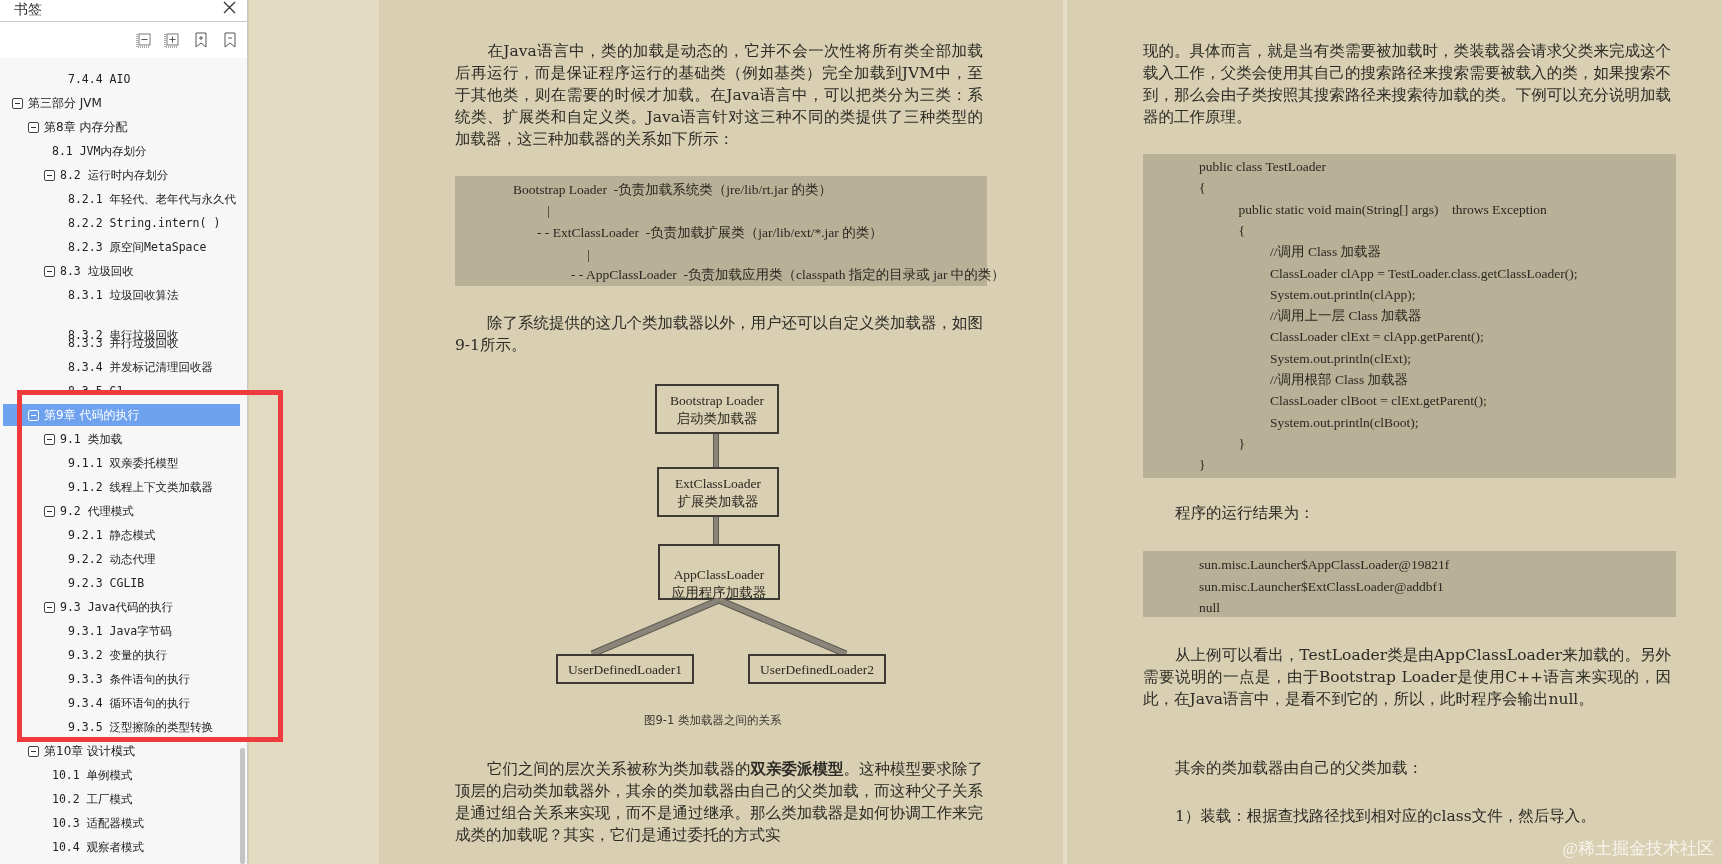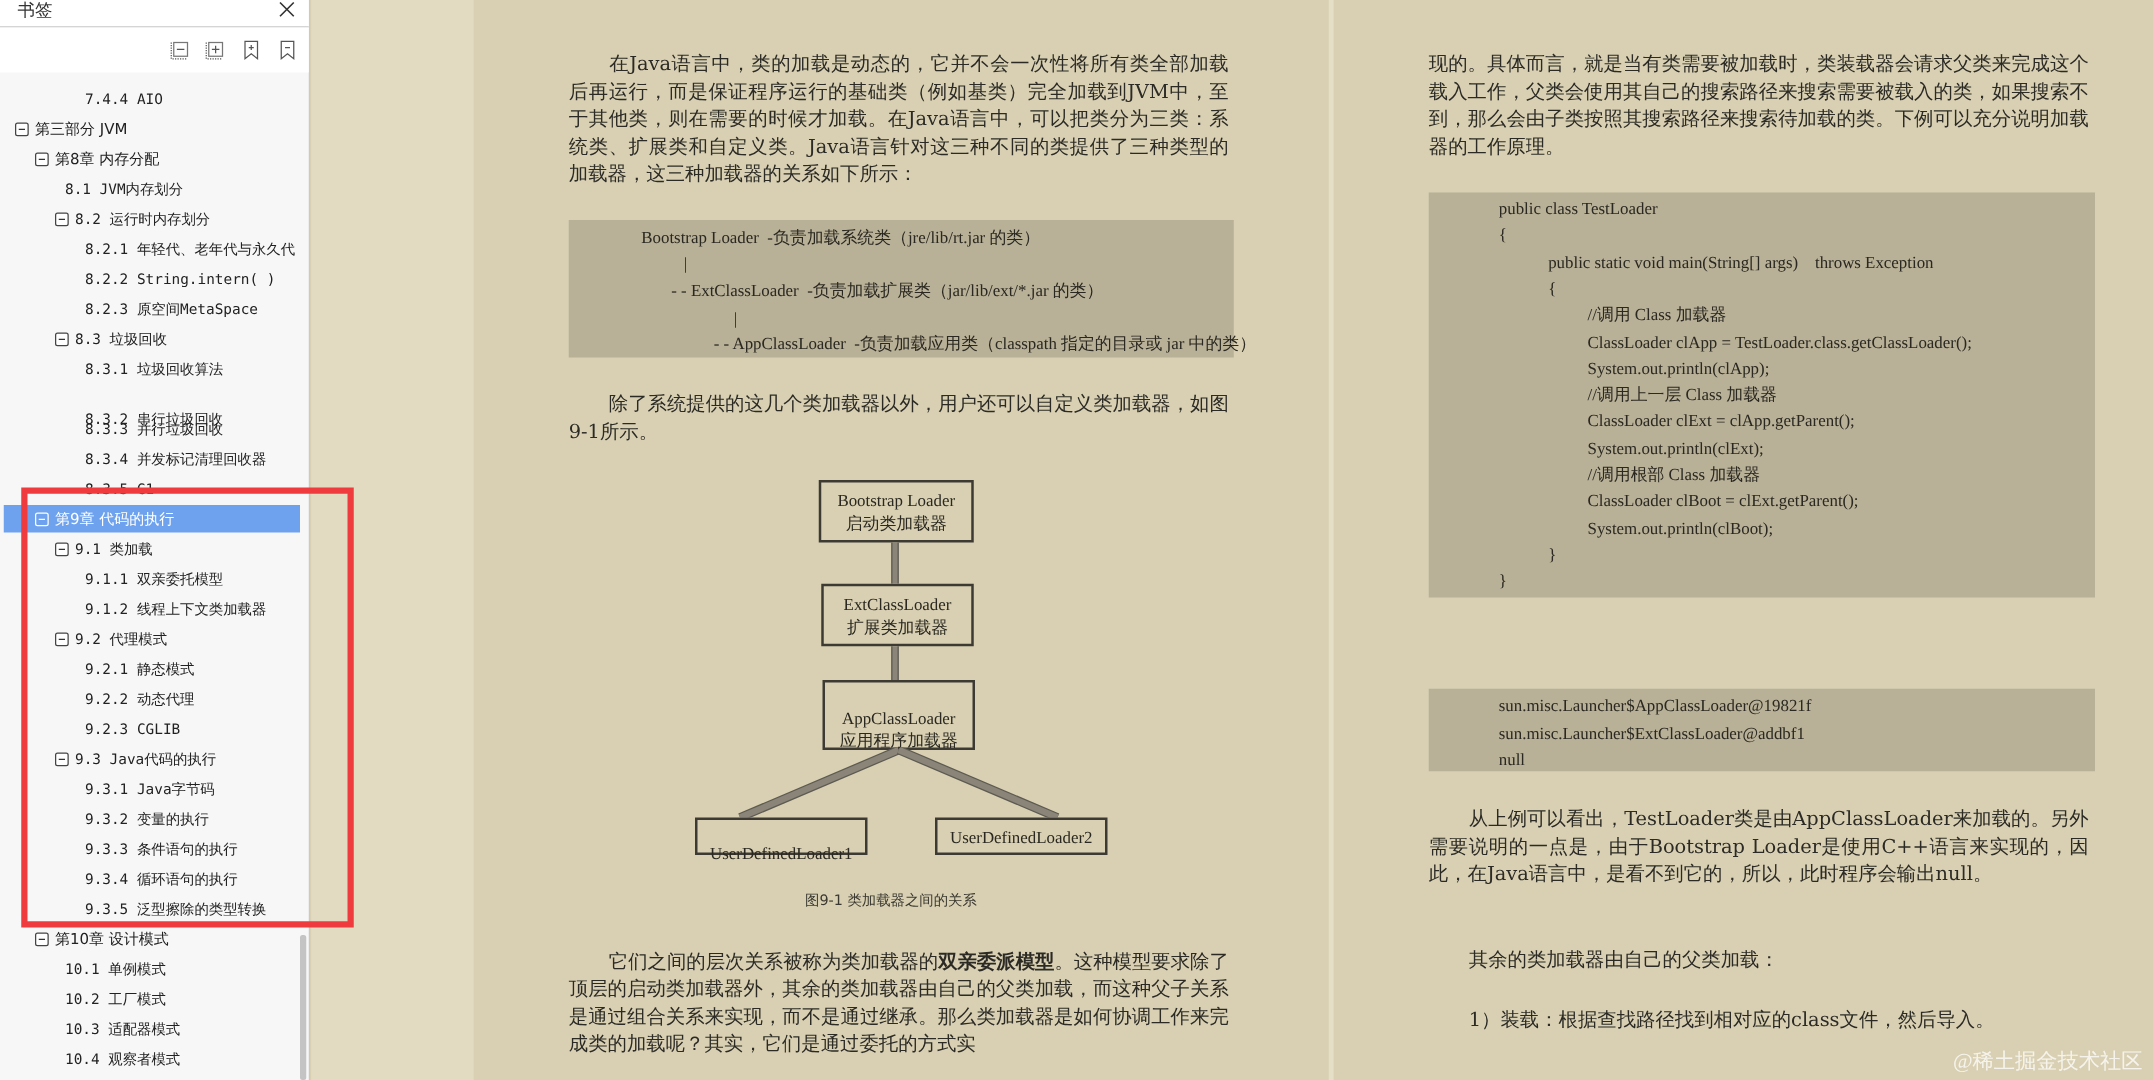--- a/index.html
+++ b/index.html
@@ -222,21 +222,21 @@
       <div class="dbox" style="left:279px; top:544px; width:122px; height:56px; padding-top:20px;">
         <div>AppClassLoader</div>
         <div>应用程序加载器</div>
       </div>
       <svg style="position:absolute; left:180px; top:598px; width:320px; height:58px;" viewBox="0 0 320 58">
         <path d="M33 56 L160 2" stroke="#5d5a51" stroke-width="7" fill="none"></path>
         <path d="M33 56 L160 2" stroke="#8a8578" stroke-width="5" fill="none"></path>
         <path d="M287 56 L160 2" stroke="#5d5a51" stroke-width="7" fill="none"></path>
         <path d="M287 56 L160 2" stroke="#8a8578" stroke-width="5" fill="none"></path>
       </svg>
-      <div class="dbox" style="left:177px; top:654px; width:138px; height:30px; padding-top:18px;">
+      <div class="dbox" style="left:177px; top:654px; width:138px; height:30px; padding-top:5px;">
         <div>UserDefinedLoader1</div>
       </div>
       <div class="dbox" style="left:369px; top:654px; width:138px; height:30px; padding-top:5px;">
         <div>UserDefinedLoader2</div>
       </div>
       <div class="caption" style="left:265px; top:713px;">图9-1  类加载器之间的关系</div>
     </div>
 
     <div class="para" style="left:76px; top:758px; width:528px;"><span class="ind"></span><span>它们之间的层次关系被称为类加载器的</span><b>双亲委派模型</b><span>。这种模型要求除了顶层的启动类加载器外，其余的类加载器由自己的父类加载，而这种父子关系是通过组合关系来实现，而不是通过继承。那么类加载器是如何协调工作来完成类的加载呢？其实，它们是通过委托的方式实</span></div>
   </div>
@@ -257,20 +257,21 @@
         <div class="line" style="left: 100px; top: 153.1px;">        //调用上一层 Class 加载器</div>
         <div class="line" style="left: 100px; top: 174.4px;">        ClassLoader clExt = clApp.getParent();</div>
         <div class="line" style="left: 100px; top: 195.7px;">        System.out.println(clExt);</div>
         <div class="line" style="left: 100px; top: 217px;">        //调用根部 Class 加载器</div>
         <div class="line" style="left: 100px; top: 238.3px;">        ClassLoader clBoot = clExt.getParent();</div>
         <div class="line" style="left: 100px; top: 259.6px;">        System.out.println(clBoot);</div>
         <div class="line" style="left: 82px; top: 280.9px;">    }</div>
         <div class="line" style="left: 56px; top: 302.2px;">}</div>
       </div>
 
+    <div class="para" style="left:76px; top:502px; width:528px;"><span class="ind"></span><span>程序的运行结果为：</span></div>
 
     <div class="codebox" style="left:76px; top:551px; width:533px; height:66px;" id="outbox">
         <div class="line" style="left: 56px; top: 5px;">sun.misc.Launcher$AppClassLoader@19821f</div>
         <div class="line" style="left: 56px; top: 26.5px;">sun.misc.Launcher$ExtClassLoader@addbf1</div>
         <div class="line" style="left: 56px; top: 48px;">null</div>
       </div>
 
     <div class="para" style="left:76px; top:644px; width:528px;"><span class="ind"></span><span>从上例可以看出，TestLoader类是由AppClassLoader来加载的。另外需要说明的一点是，由于Bootstrap Loader是使用C++语言来实现的，因此，在Java语言中，是看不到它的，所以，此时程序会输出null。</span></div>
     <div class="para" style="left:76px; top:757px; width:528px;"><span class="ind"></span><span>其余的类加载器由自己的父类加载：</span></div>
     <div class="para" style="left:76px; top:805px; width:528px;"><span class="ind"></span><span>1）装载：根据查找路径找到相对应的class文件，然后导入。</span></div>

